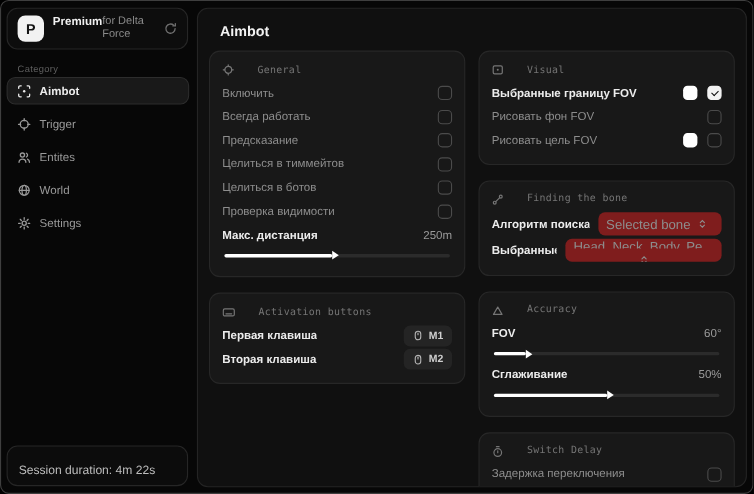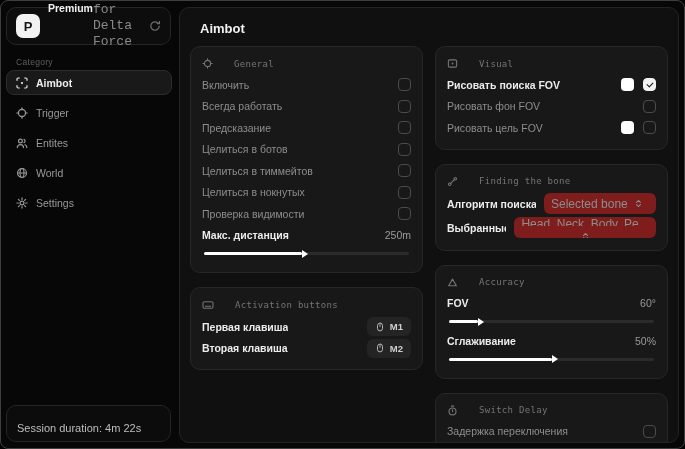--- a/index.html
+++ b/index.html
@@ -9,21 +9,21 @@
 
   
   .sidebar{position:absolute;left:0;top:0;width:177px;height:100%;}
   .brand{position:absolute;left:5px;top:6px;width:165px;height:38px;border:1px solid #262626;
          border-radius:10px;background:#0d0d0d;display:flex;align-items:center;gap:8px;
          padding:0 9px;box-sizing:border-box;}
   .brand-logo{width:24px;height:24px;border-radius:7px;background:#f2f2f2;color:#141414;
               font-weight:bold;font-size:13px;display:flex;align-items:center;justify-content:center;flex:0 0 auto;}
   .brand-text{display:flex;flex-direction:row;line-height:1.25;}
   .brand-title{font-size:10.5px;font-weight:bold;color:#f0f0f0;}
-  .brand-sub{font-size:13px;color:#8a8a8a;font-family:Liberation Mono, monospace;}
+  .brand-sub{font-size:10px;color:#8a8a8a;}
   .brand-refresh{margin-left:auto;color:#6e6e6e;display:flex;}
   .category{position:absolute;top:56px;left:15px;font-size:8.5px;color:#5f5f5f;letter-spacing:.3px;}
   .nav{position:absolute;top:69px;left:5px;right:6px;display:flex;flex-direction:column;gap:5px;}
   .nav-item{height:23px;display:flex;align-items:center;gap:8px;padding:0 9px;border-radius:8px;
             font-size:10.5px;color:#9a9a9a;border:1px solid transparent;cursor:default;}
   .nav-item.active{background:#191919;border-color:#2d2d2d;color:#ececec;font-weight:bold;}
   .nav-item .icn{display:flex;color:inherit;}
   .session{position:absolute;left:5px;right:7px;bottom:6px;height:37px;border:1px solid #262626;
            border-radius:10px;background:#0c0c0c;display:flex;align-items:flex-end;
            padding:0 10px 7px;box-sizing:border-box;font-size:11px;color:#bdbdbd;}
@@ -170,29 +170,25 @@
           </div>
           <div class="row">
             <span class="lbl">Всегда работать</span>
             <span class="checkbox"></span>
           </div>
           <div class="row">
             <span class="lbl">Предсказание</span>
             <span class="checkbox"></span>
           </div>
           <div class="row">
+            <span class="lbl">Целиться в тиммейтов</span>
+            <span class="checkbox"></span>
+          </div>
+          <div class="row">
             <span class="lbl">Целиться в ботов</span>
-            <span class="checkbox"></span>
-          </div>
-          <div class="row">
-            <span class="lbl">Целиться в тиммейтов</span>
-            <span class="checkbox"></span>
-          </div>
-          <div class="row">
-            <span class="lbl">Целиться в нокнутых</span>
             <span class="checkbox"></span>
           </div>
           <div class="row">
             <span class="lbl">Проверка видимости</span>
             <span class="checkbox"></span>
           </div>
 
           <div class="row">
             <span class="lbl strong">Макс. дистанция</span>
             <span class="val">250m</span>
@@ -247,21 +243,21 @@
             <span class="icn">
               <svg width="11" height="11" viewBox="0 0 12 12" fill="none" stroke="currentColor" stroke-width="1.2" stroke-linecap="round">
                 <rect x="1.5" y="2" width="9" height="8" rx="1.4"></rect>
                   <circle cx="6" cy="6" r="1" fill="currentColor" stroke="none"></circle>
               </svg>
             </span>
             <span>Visual</span>
           </div>
 
           <div class="row">
-            <span class="lbl active">Рисовать поиска FOV</span>
+            <span class="lbl active">Выбранные границу FOV</span>
             <span class="ctrl-group">
               <span class="swatch" style="background: rgb(255, 255, 255);"></span>
               <span class="checkbox checked"></span>
             </span>
           </div>
           <div class="row">
             <span class="lbl">Рисовать фон FOV</span>
             <span class="ctrl-group">
               <span class="checkbox"></span>
             </span>

